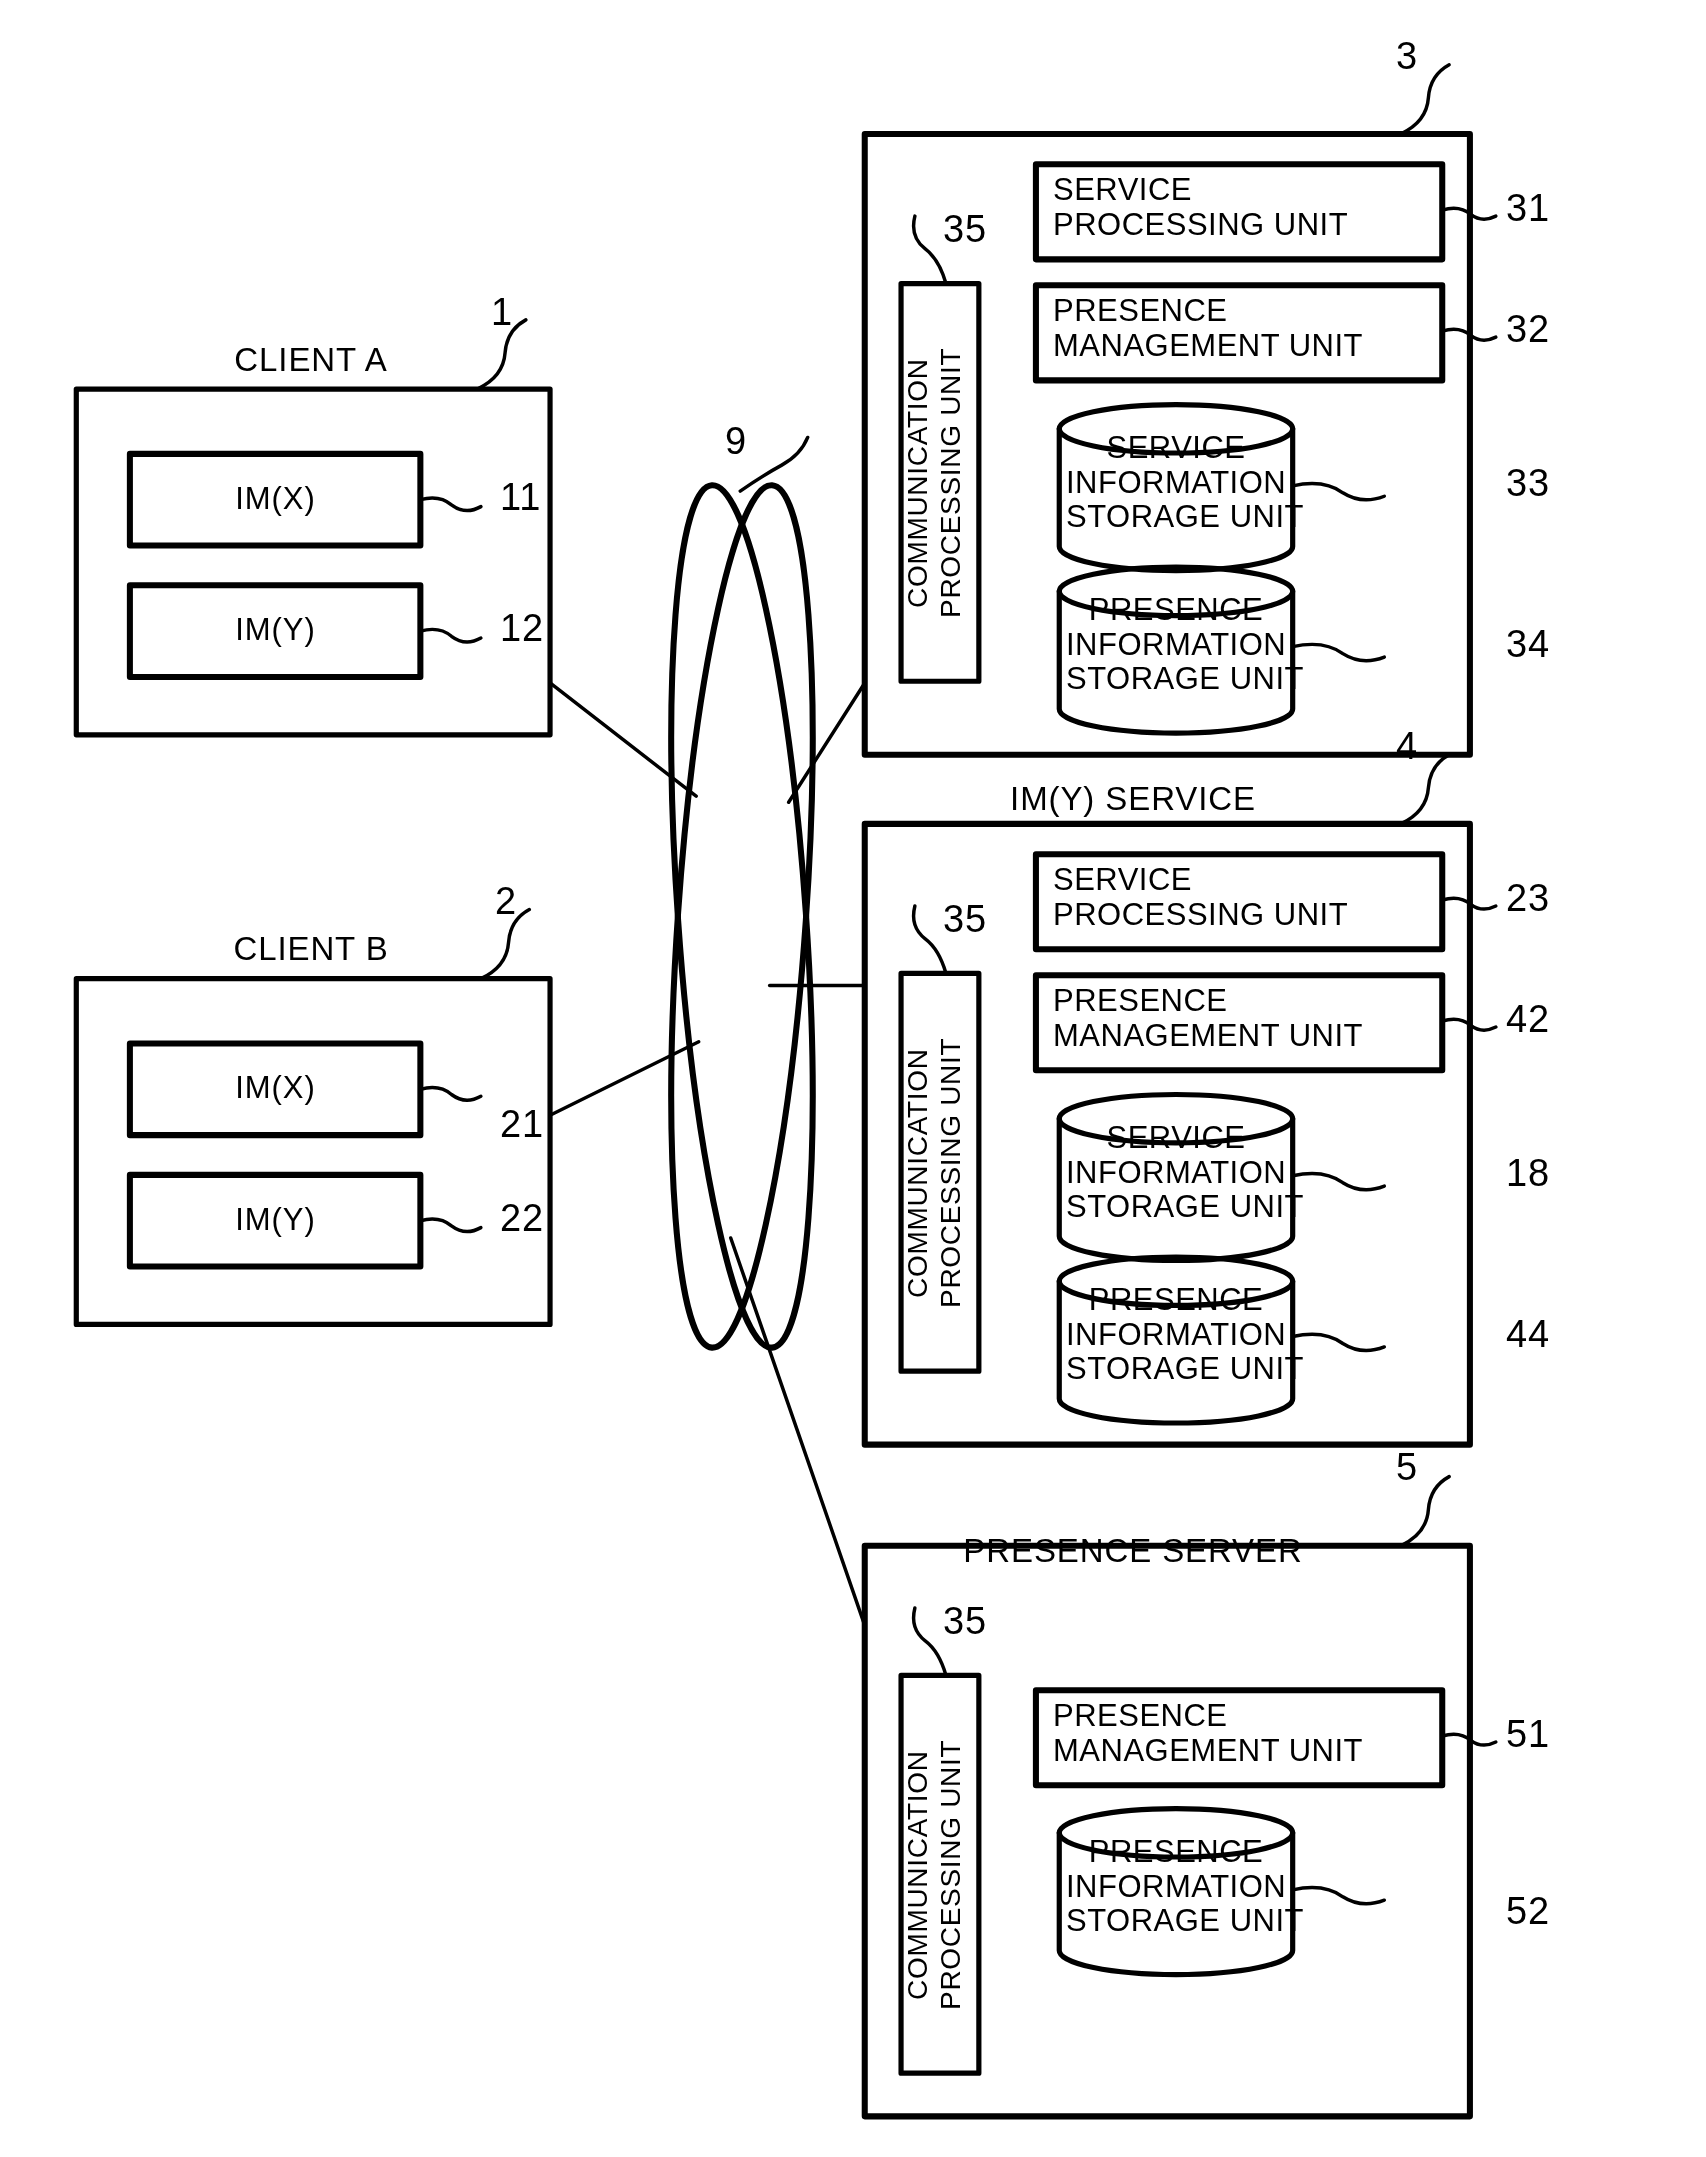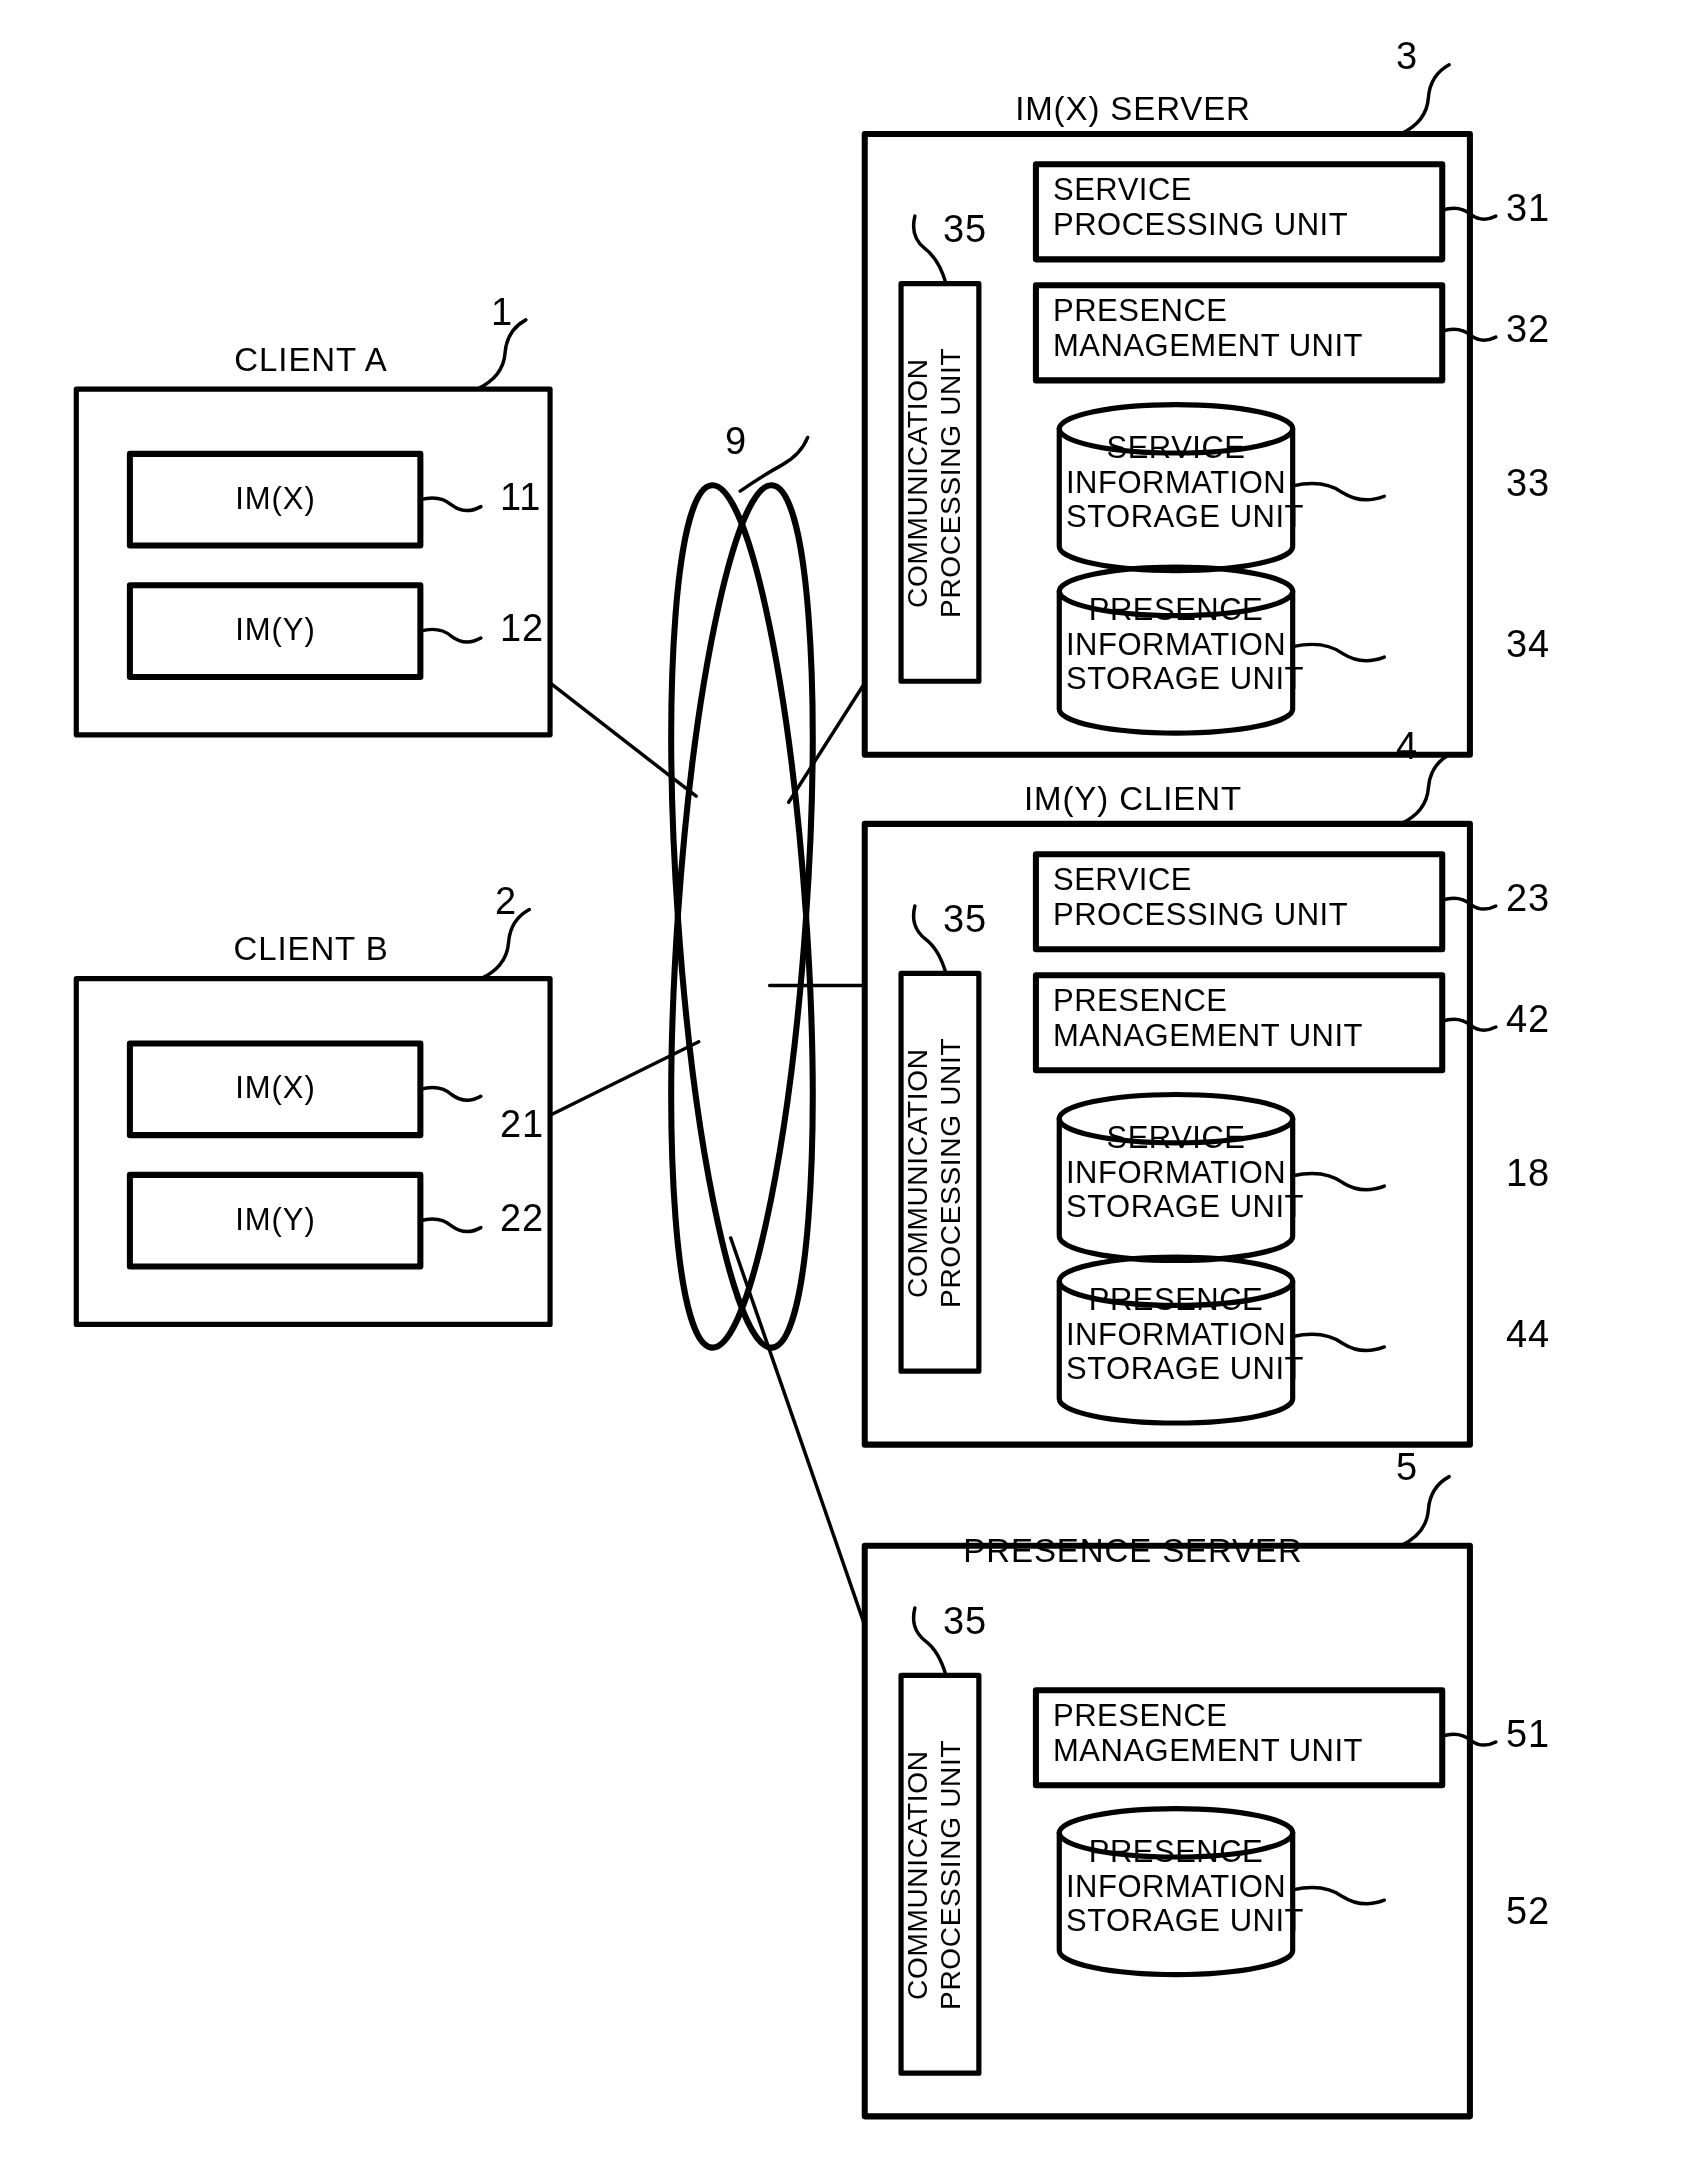--- a/index.html
+++ b/index.html
@@ -181,21 +181,20 @@
 
   <div class="lbl title-lbl ctr" style="left:164px; top:931px; width:294px;">CLIENT B</div>
   <div class="lbl ref-lbl" style="left:495px; top:880px;">2</div>
   <div class="lbl im-lbl ctr" style="left:130px; top:1071px; width:291px;">IM(X)</div>
   <div class="lbl ref-lbl" style="left:500px; top:1065px;margin-top:38px;">21</div>
   <div class="lbl im-lbl ctr" style="left:130px; top:1203px; width:291px;">IM(Y)</div>
   <div class="lbl ref-lbl" style="left:500px; top:1197px;">22</div>
 
   <div class="lbl ref-lbl" style="left:725px; top:420px;">9</div>
 
-  <div class="lbl title-lbl ctr" style="left:891px; top:91px; width:484px;">IM(X) SERVER</div>
   <div class="lbl ref-lbl" style="left:1396px; top:35px;">3</div>
 
   <div class="lbl ref-lbl" style="left:943px; top:208px;">35</div>
   <div class="vert-lbl ctr" style="left:901px; top:284px; width:78px; height:398px;">COMMUNICATION
 PROCESSING UNIT</div>
 
   <div class="lbl box-lbl" style="left:1053px; top:173px;">SERVICE
 PROCESSING UNIT</div>
   <div class="lbl ref-lbl" style="left:1506px; top:187px;">31</div>
 
@@ -206,21 +205,21 @@
   <div class="lbl box-lbl ctr" style="left:1066px; top:431px; width:220px;">SERVICE
 INFORMATION
 STORAGE UNIT</div>
   <div class="lbl ref-lbl" style="left:1506px; top:462px;">33</div>
 
   <div class="lbl box-lbl ctr" style="left:1066px; top:593px; width:220px;">PRESENCE
 INFORMATION
 STORAGE UNIT</div>
   <div class="lbl ref-lbl" style="left:1506px; top:623px;">34</div>
 
-  <div class="lbl title-lbl ctr" style="left:891px; top:781px; width:484px;">IM(Y) CLIENT</div>
+  <div class="lbl title-lbl ctr" style="left:891px; top:781px; width:484px;">IM(Y) SERVICE</div>
   <div class="lbl ref-lbl" style="left:1396px; top:725px;">4</div>
 
   <div class="lbl ref-lbl" style="left:943px; top:898px;">35</div>
   <div class="vert-lbl ctr" style="left:901px; top:974px; width:78px; height:398px;">COMMUNICATION
 PROCESSING UNIT</div>
 
   <div class="lbl box-lbl" style="left:1053px; top:863px;">SERVICE
 PROCESSING UNIT</div>
   <div class="lbl ref-lbl" style="left:1506px; top:877px;">23</div>
 

